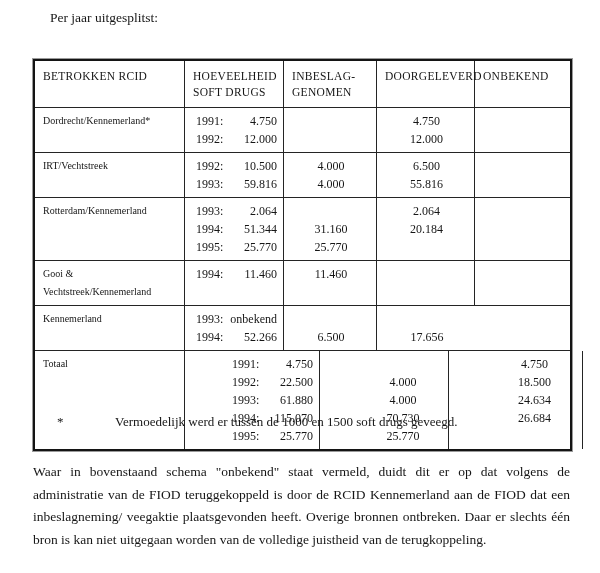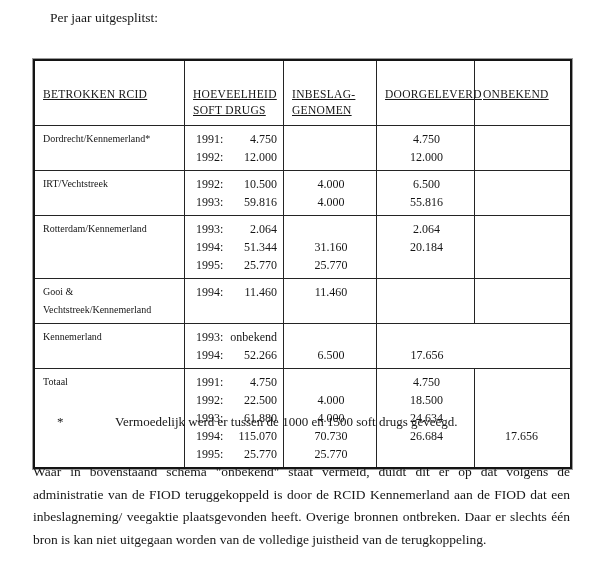--- a/index.html
+++ b/index.html
@@ -20,34 +20,33 @@
     width:535px;
     border:2px solid #141414;
     box-shadow:0 0 0 1px #9a9a9a;
     background:#fff;
   }
   .t-row{
     display:grid;
     grid-template-columns:150px 99px 93px 98px 91px;
     border-bottom:1px solid #242424;
   }
-  .t-row:last-child{border-bottom:none;}
+  .t-row:last-child{border-bottom:none;gap:36px;}
   .t-cell{
     border-right:1px solid #242424;
     padding:4px 6px 4px 8px;
     box-sizing:border-box;
   }
   .t-cell:last-child{border-right:none;}
   .t-header .t-cell{
     font-size:11.5px;
     letter-spacing:.3px;
     line-height:16px;
-    padding-top:25px;padding-bottom:7px;
+    padding-top:7px;padding-bottom:7px;
     min-height:40px;
-    text-decoration:underline;
   }
   .rcid-cell{font-size:10px;line-height:18px;}
   .num-cell{font-size:12px;}
   .num-line{
     line-height:18px;min-height:18px;
     text-align:center;
     white-space:pre;
   }
   .pair-line{
     display:flex;justify-content:center;

